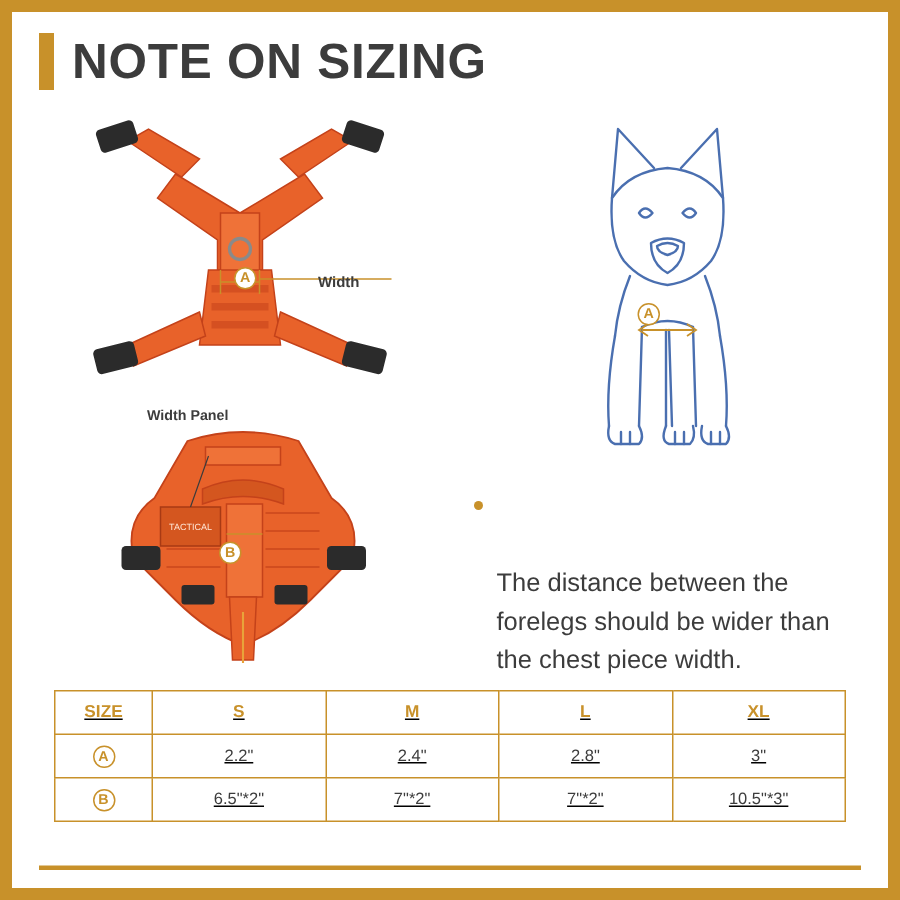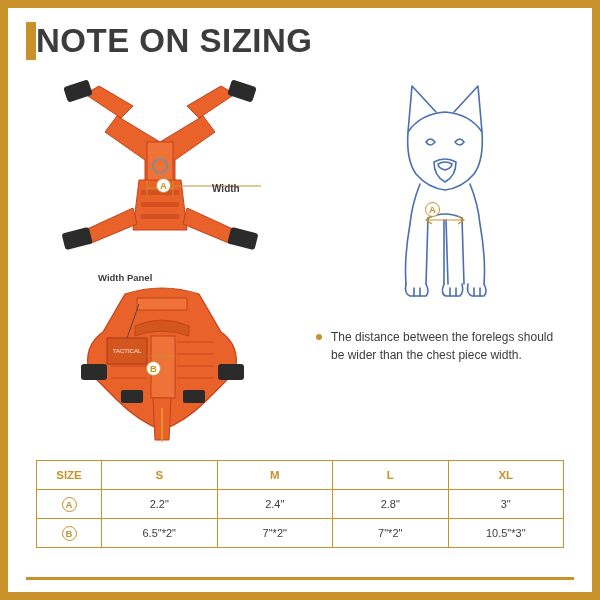--- a/index.html
+++ b/index.html
@@ -47,20 +47,21 @@
     background: #c8912a;
   }
 
   
   .title-row {
     position: absolute;
     left: 26px;
     top: 22px;
     display: flex;
     align-items: center;
+    gap: 12px;
   }
   .title-bar {
     width: 10px;
     height: 38px;
     background: #c8912a;
   }
   .title-text {
     font-size: 33px;
     font-weight: bold;
     letter-spacing: 0.5px;
@@ -144,33 +145,35 @@
   .note-dot {
     width: 6px;
     height: 6px;
     border-radius: 50%;
     background: #c8912a;
     margin-top: 6px;
     margin-right: 9px;
     flex: 0 0 auto;
   }
   .note-text {
-    font-size: 12px;
+    font-size: 17px;
     line-height: 1.5;
     color: #3c3c3c;
+    margin-top: 48px;
   }
 
   
   .size-table {
     position: absolute;
     left: 36px;
     top: 460px;
     width: 528px;
     border-collapse: collapse;
     table-layout: fixed;
+    text-decoration: underline;
   }
   .size-table td, .size-table th {
     border: 1px solid #c8912a;
     height: 26px;
     text-align: center;
     vertical-align: middle;
     font-size: 11px;
     color: #3c3c3c;
     font-family: "Liberation Sans", sans-serif;
   }

